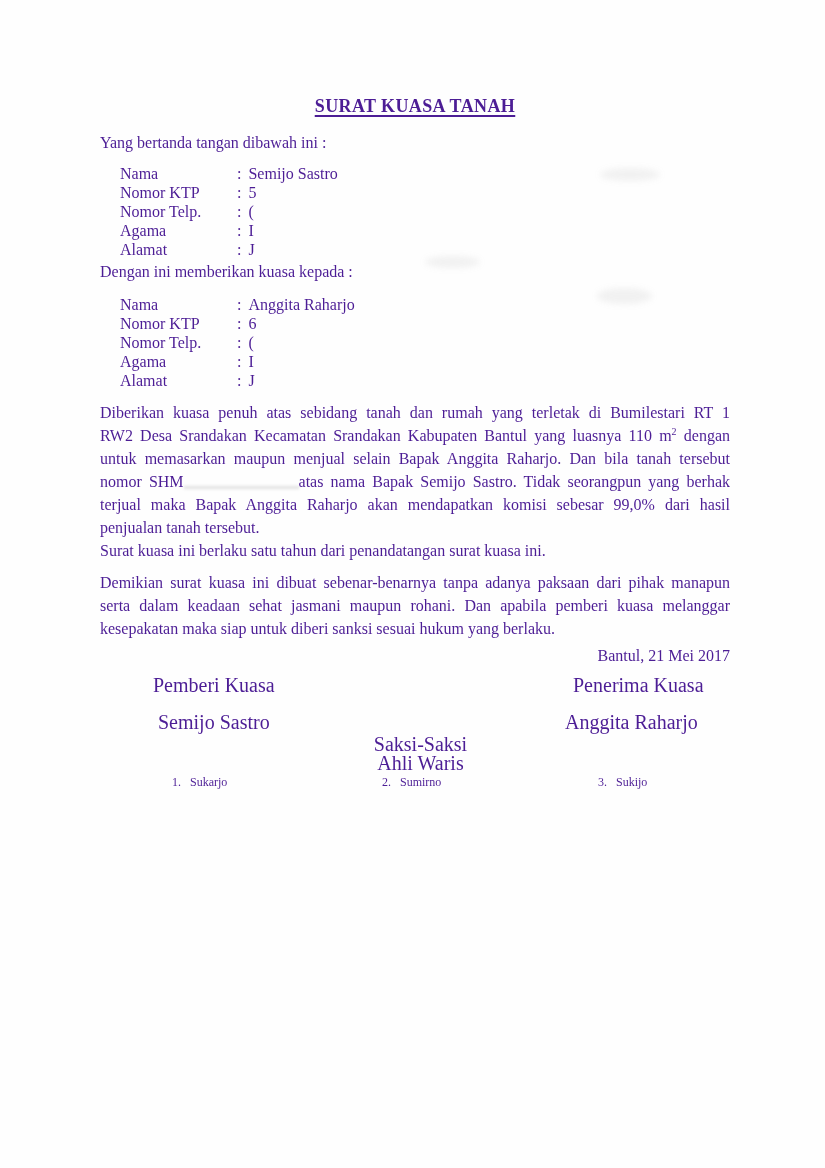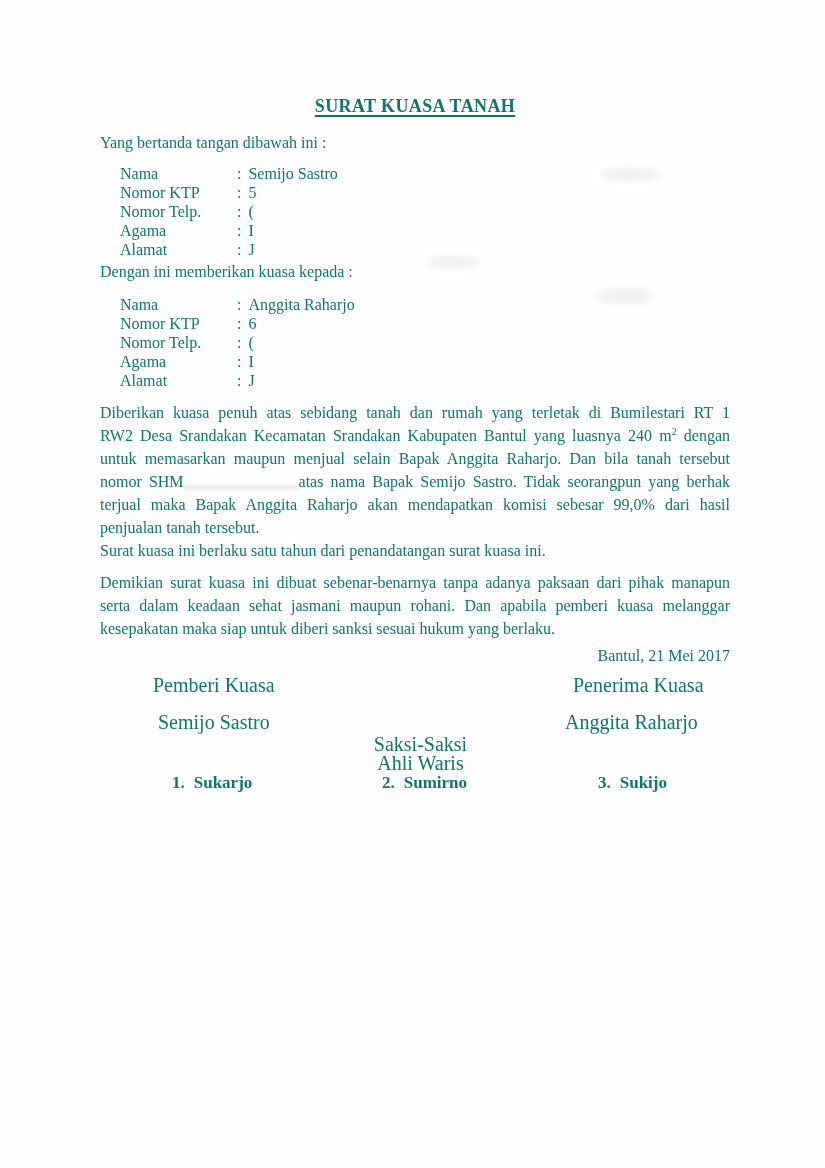--- a/index.html
+++ b/index.html
@@ -6,21 +6,21 @@
     margin: 0;
     padding: 0;
     background: #ffffff;
   }
   .page {
     position: relative;
     width: 825px;
     height: 1168px;
     background: #fefefe;
     font-family: "Liberation Serif", "DejaVu Serif", serif;
-    color: #0f766e;
+    color: #4c1d95;
     overflow: hidden;
     filter: blur(0.3px);
   }
   .content {
     position: absolute;
     left: 100px;
     top: 95px;
     width: 630px;
     font-size: 16px;
   }
@@ -111,22 +111,21 @@
     left: 8px;
     width: 825px;
     text-align: center;
   }
   .sig-witness-h1 { top: 735px; }
   .sig-witness-h2 { top: 754px; }
   .witness {
     position: absolute;
     top: 773px;
     line-height: 19px;
-    font-size: 17px;
-    font-weight: bold;
+    font-size: 12px;
   }
   .witness .wno { margin-right: 9px; }
   .w1 { left: 172px; }
   .w2 { left: 382px; }
   .w3 { left: 598px; }
   .artifact {
     position: absolute;
     background: rgba(130, 130, 130, 0.10);
     border-radius: 50%;
     filter: blur(3px);
@@ -200,21 +199,21 @@
       </div>
       <div class="frow">
         <span class="flabel">Alamat</span>
           <span class="fcolon">:</span>
           <span class="fvalue">J</span>
       </div>
     </div>
 
     <div class="para">
       <span class="jline">Diberikan kuasa penuh atas sebidang tanah dan rumah yang terletak di Bumilestari RT 1</span>
-      <span class="jline"><span>RW2 Desa Srandakan Kecamatan Srandakan Kabupaten Bantul yang luasnya 240 m</span><sup class="sq">2</sup> <span>dengan</span></span>
+      <span class="jline"><span>RW2 Desa Srandakan Kecamatan Srandakan Kabupaten Bantul yang luasnya 110 m</span><sup class="sq">2</sup> <span>dengan</span></span>
       <span class="jline">untuk memasarkan maupun menjual selain Bapak Anggita Raharjo. Dan bila tanah tersebut</span>
       <span class="jline"><span>nomor SHM</span><span class="shm-gap"></span><span>atas nama Bapak Semijo Sastro. Tidak seorangpun yang berhak</span></span>
       <span class="jline">terjual maka Bapak Anggita Raharjo akan mendapatkan komisi sebesar 99,0% dari hasil</span>
       <span class="jline last">penjualan tanah tersebut.</span>
     </div>
 
     <p class="single">Surat kuasa ini berlaku satu tahun dari penandatangan surat kuasa ini.</p>
 
     <div class="para para3">
       <span class="jline">Demikian surat kuasa ini dibuat sebenar-benarnya tanpa adanya paksaan dari pihak manapun</span>

